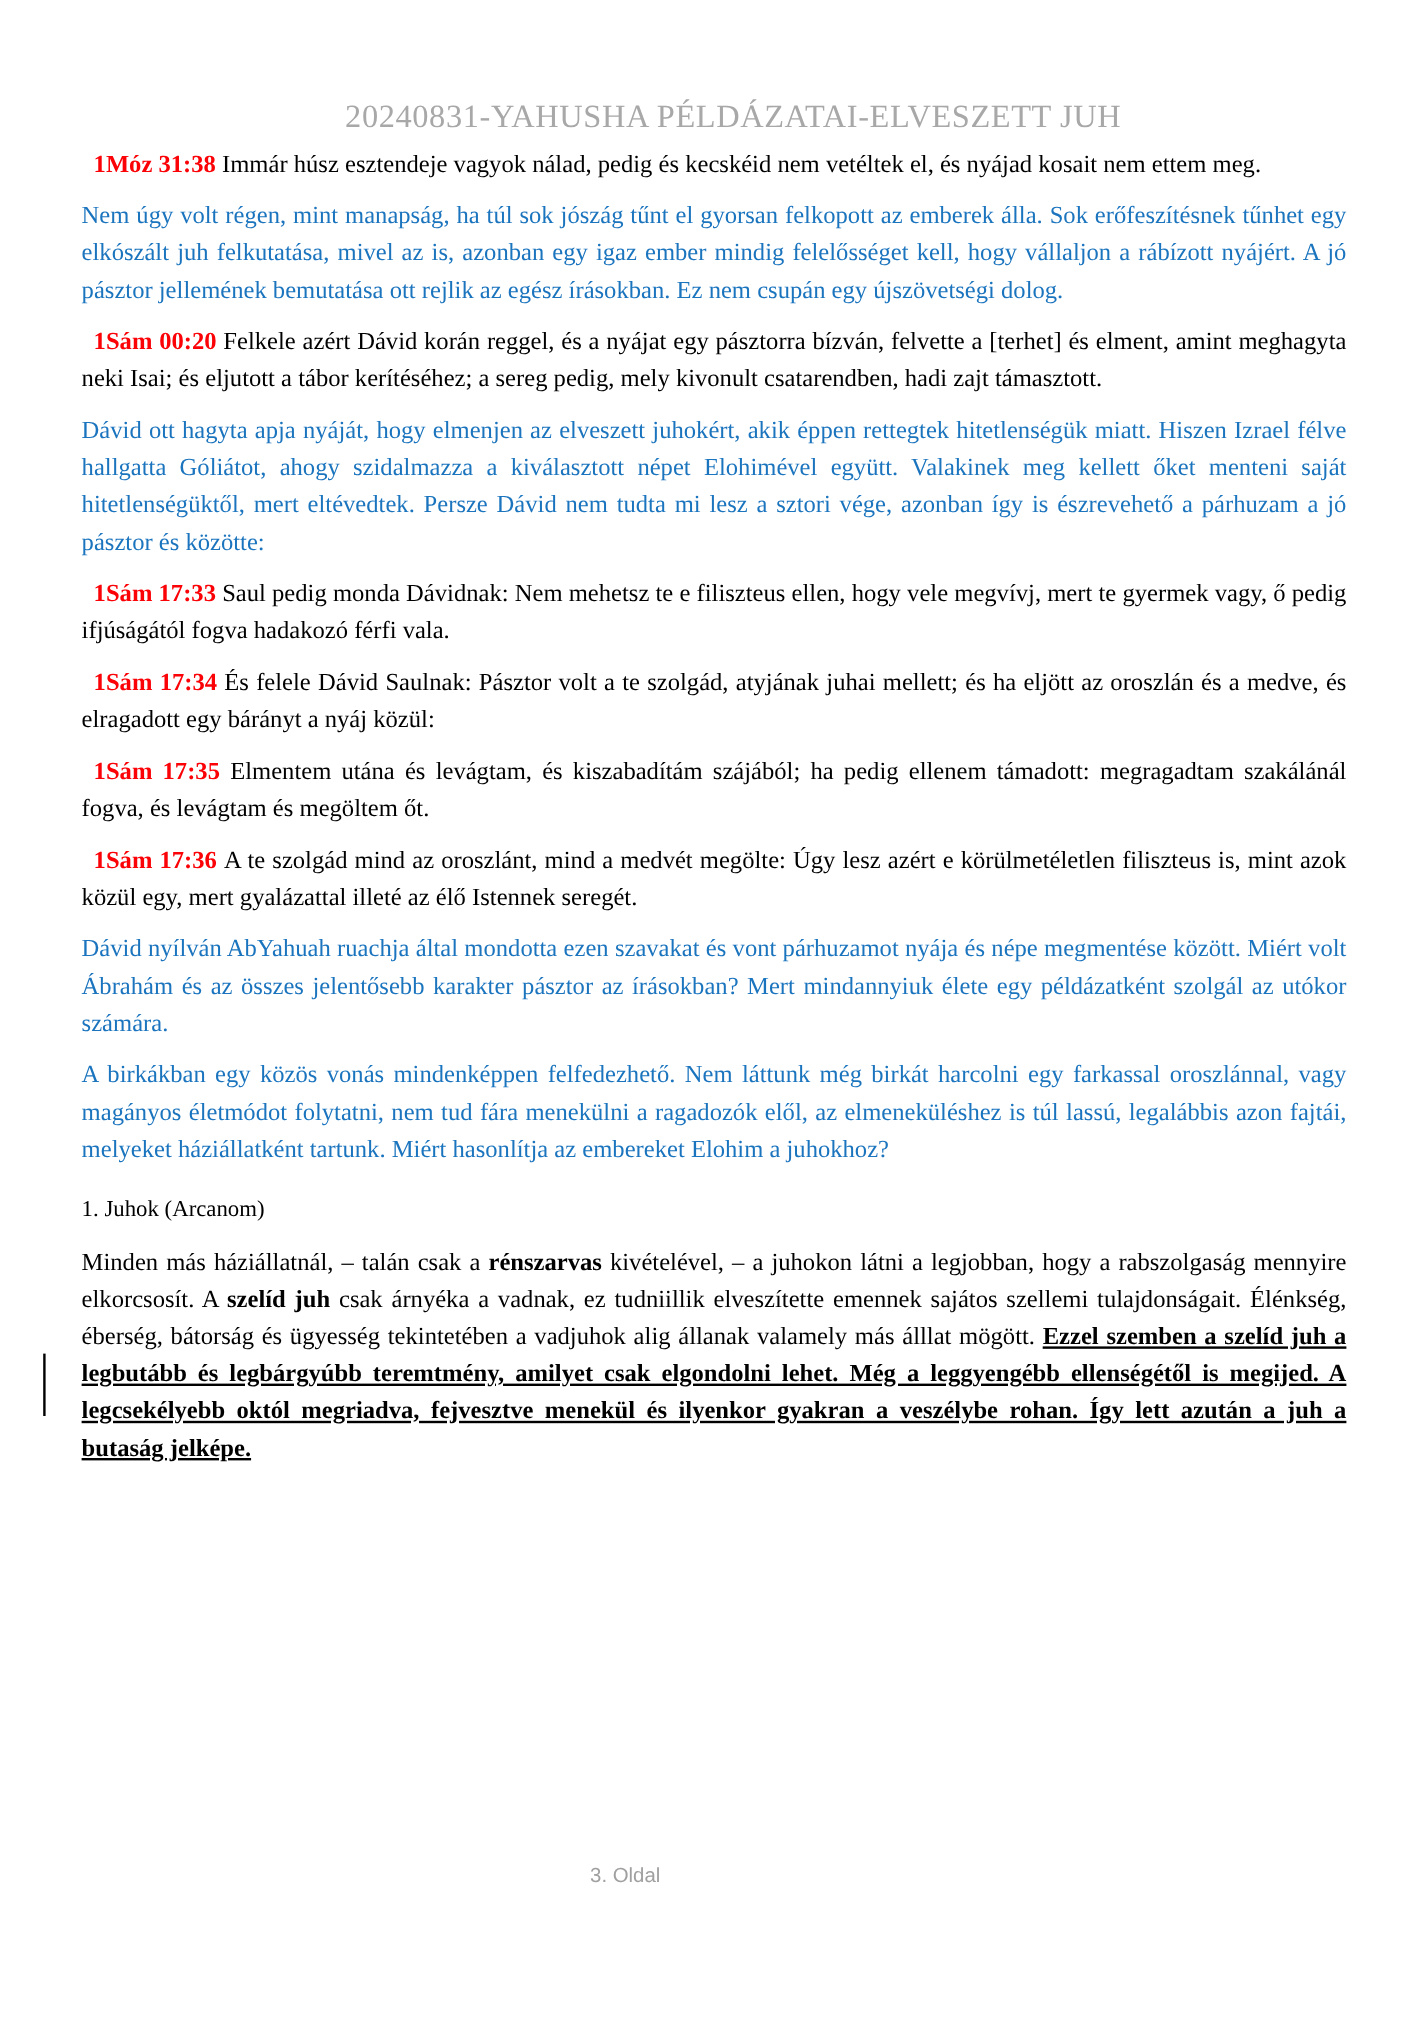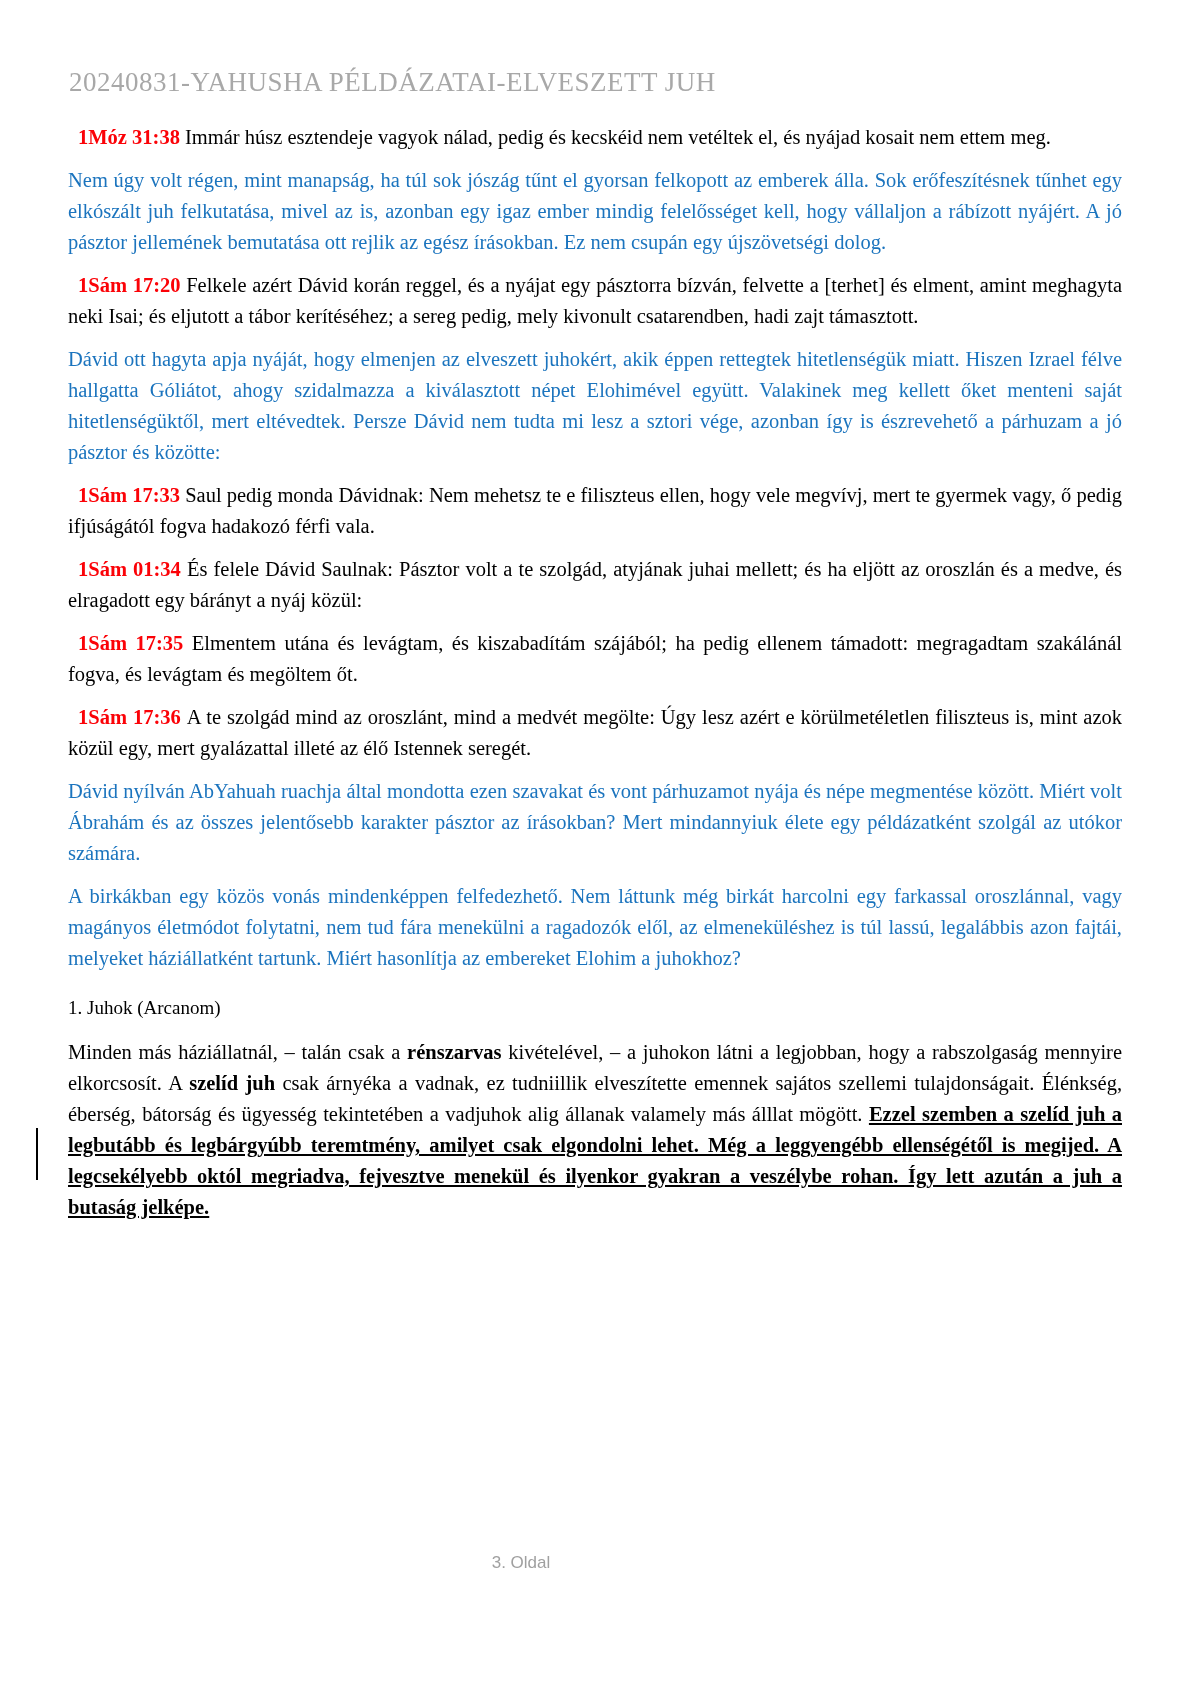--- a/index.html
+++ b/index.html
@@ -13,25 +13,26 @@
     height: 1683px;
     background: #ffffff;
     overflow: hidden;
     font-family: "Liberation Serif", serif;
   }
   .doc-title {
     position: absolute;
     top: 66px;
     left: 68px;
     width: 1054px;
+    text-align: center;
     font-size: 27px;
     font-weight: normal;
     letter-spacing: 0.5px;
     color: var(--title-gray, #a8a8a8);
-    margin: 1px;
+    margin: 16px;
     white-space: nowrap;
   }
   .doc-body {
     position: absolute;
     top: 122px;
     left: 68px;
     width: 1054px;
     color: var(--body-black, #000000);
     font-size: 20.5px;
     line-height: 31px;
@@ -80,24 +81,24 @@
 <body>
 
 <div id="page">
   <h1 class="doc-title">20240831-YAHUSHA PÉLDÁZATAI-ELVESZETT JUH</h1>
 
   <div class="change-bar"></div>
 
   <div class="doc-body">
       <p class="para scripture"><span class="seg ref">1Móz 31:38 </span><span class="seg plain">Immár húsz esztendeje vagyok nálad, pedig és kecskéid nem vetéltek el, és nyájad kosait nem ettem meg.</span></p>
       <p class="para commentary"><span class="seg plain">Nem úgy volt régen, mint manapság, ha túl sok jószág tűnt el gyorsan felkopott az emberek álla. Sok erőfeszítésnek tűnhet egy elkószált juh felkutatása, mivel az is, azonban egy igaz ember mindig felelősséget kell, hogy vállaljon a rábízott nyájért. A jó pásztor jellemének bemutatása ott rejlik az egész írásokban. Ez nem csupán egy újszövetségi dolog.</span></p>
-      <p class="para scripture"><span class="seg ref">1Sám 17:20 </span><span class="seg plain">Felkele azért Dávid korán reggel, és a nyájat egy pásztorra bízván, felvette a [terhet] és elment, amint meghagyta neki Isai; és eljutott a tábor kerítéséhez; a sereg pedig, mely kivonult csatarendben, hadi zajt támasztott.</span></p>
+      <p class="para scripture"><span class="seg ref">1Sám 00:20 </span><span class="seg plain">Felkele azért Dávid korán reggel, és a nyájat egy pásztorra bízván, felvette a [terhet] és elment, amint meghagyta neki Isai; és eljutott a tábor kerítéséhez; a sereg pedig, mely kivonult csatarendben, hadi zajt támasztott.</span></p>
       <p class="para commentary"><span class="seg plain">Dávid ott hagyta apja nyáját, hogy elmenjen az elveszett juhokért, akik éppen rettegtek hitetlenségük miatt. Hiszen Izrael félve hallgatta Góliátot, ahogy szidalmazza a kiválasztott népet Elohimével együtt. Valakinek meg kellett őket menteni saját hitetlenségüktől, mert eltévedtek. Persze Dávid nem tudta mi lesz a sztori vége, azonban így is észrevehető a párhuzam a jó pásztor és közötte:</span></p>
       <p class="para scripture"><span class="seg ref">1Sám 17:33 </span><span class="seg plain">Saul pedig monda Dávidnak: Nem mehetsz te e filiszteus ellen, hogy vele megvívj, mert te gyermek vagy, ő pedig ifjúságától fogva hadakozó férfi vala.</span></p>
-      <p class="para scripture"><span class="seg ref">1Sám 01:34 </span><span class="seg plain">És felele Dávid Saulnak: Pásztor volt a te szolgád, atyjának juhai mellett; és ha eljött az oroszlán és a medve, és elragadott egy bárányt a nyáj közül:</span></p>
+      <p class="para scripture"><span class="seg ref">1Sám 17:34 </span><span class="seg plain">És felele Dávid Saulnak: Pásztor volt a te szolgád, atyjának juhai mellett; és ha eljött az oroszlán és a medve, és elragadott egy bárányt a nyáj közül:</span></p>
       <p class="para scripture"><span class="seg ref">1Sám 17:35 </span><span class="seg plain">Elmentem utána és levágtam, és kiszabadítám szájából; ha pedig ellenem támadott: megragadtam szakálánál fogva, és levágtam és megöltem őt.</span></p>
       <p class="para scripture"><span class="seg ref">1Sám 17:36 </span><span class="seg plain">A te szolgád mind az oroszlánt, mind a medvét megölte: Úgy lesz azért e körülmetéletlen filiszteus is, mint azok közül egy, mert gyalázattal illeté az élő Istennek seregét.</span></p>
       <p class="para commentary"><span class="seg plain">Dávid nyílván AbYahuah ruachja által mondotta ezen szavakat és vont párhuzamot nyája és népe megmentése között. Miért volt Ábrahám és az összes jelentősebb karakter pásztor az írásokban? Mert mindannyiuk élete egy példázatként szolgál az utókor számára.</span></p>
       <p class="para commentary"><span class="seg plain">A birkákban egy közös vonás mindenképpen felfedezhető. Nem láttunk még birkát harcolni egy farkassal oroszlánnal, vagy magányos életmódot folytatni, nem tud fára menekülni a ragadozók elől, az elmeneküléshez is túl lassú, legalábbis azon fajtái, melyeket háziállatként tartunk. Miért hasonlítja az embereket Elohim a juhokhoz?</span></p>
       <h2 class="para heading"><span class="seg plain">1. Juhok (Arcanom)</span></h2>
       <p class="para body"><span class="seg plain">Minden más háziállatnál, – talán csak a </span><span class="seg bold">rénszarvas</span><span class="seg plain"> kivételével, – a juhokon látni a legjobban, hogy a rabszolgaság mennyire elkorcsosít. A </span><span class="seg bold">szelíd juh</span><span class="seg plain"> csak árnyéka a vadnak, ez tudniillik elveszítette emennek sajátos szellemi tulajdonságait. Élénkség, éberség, bátorság és ügyesség tekintetében a vadjuhok alig állanak valamely más álllat mögött. </span><span class="seg bold-underline">Ezzel szemben a szelíd juh a legbutább és legbárgyúbb teremtmény, amilyet csak elgondolni lehet. Még a leggyengébb ellenségétől is megijed. A legcsekélyebb októl megriadva, fejvesztve menekül és ilyenkor gyakran a veszélybe rohan. Így lett azután a juh a butaság jelképe.</span></p>
     </div>
 
   <div class="doc-footer">3. Oldal</div>
 </div>

